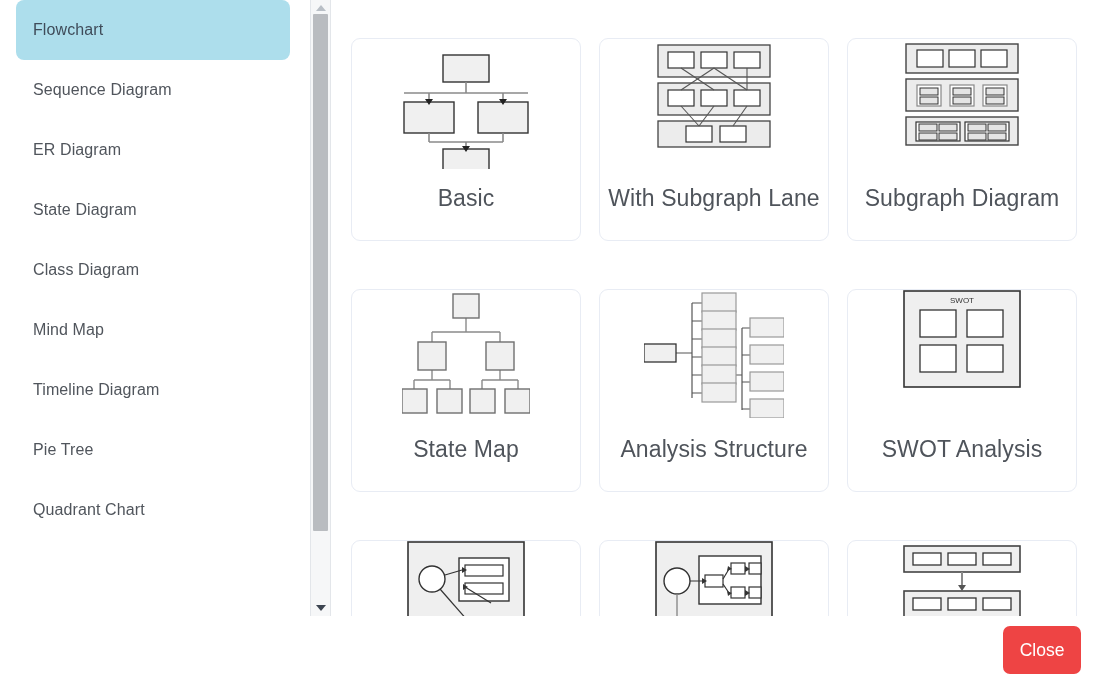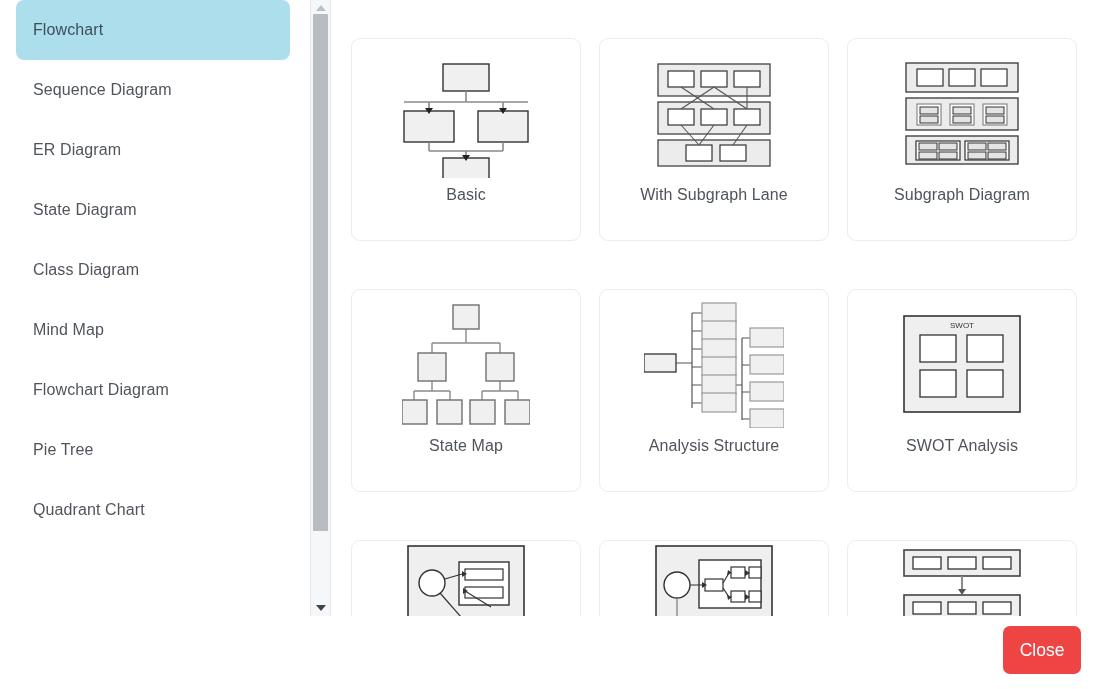--- a/index.html
+++ b/index.html
@@ -102,25 +102,24 @@
     flex-direction: column;
     align-items: center;
     justify-content: flex-start;
     cursor: pointer;
     overflow: hidden;
   }
   .tpl-thumb {
     width: 230px;
     height: 148px;
     display: flex;
-    align-items: center;
     justify-content: center;
   }
   .tpl-label {
-    font-size: 16px;
+    font-size: 23px;
     color: #4f545b;
     text-align: center;
     line-height: 1;
     letter-spacing: .1px;
   }
 
   
   #close-btn {
     position: absolute;
     right: 16px; bottom: 15px;
@@ -162,21 +161,21 @@
     <div class="nav-item">
       <span>State Diagram</span>
     </div>
     <div class="nav-item">
       <span>Class Diagram</span>
     </div>
     <div class="nav-item">
       <span>Mind Map</span>
     </div>
     <div class="nav-item">
-      <span>Flowchart Diagram</span>
+      <span>Timeline Diagram</span>
     </div>
     <div class="nav-item">
       <span>Pie Tree</span>
     </div>
     <div class="nav-item">
       <span>Quadrant Chart</span>
     </div>
   </div>
 
   <div id="scrollbar">

